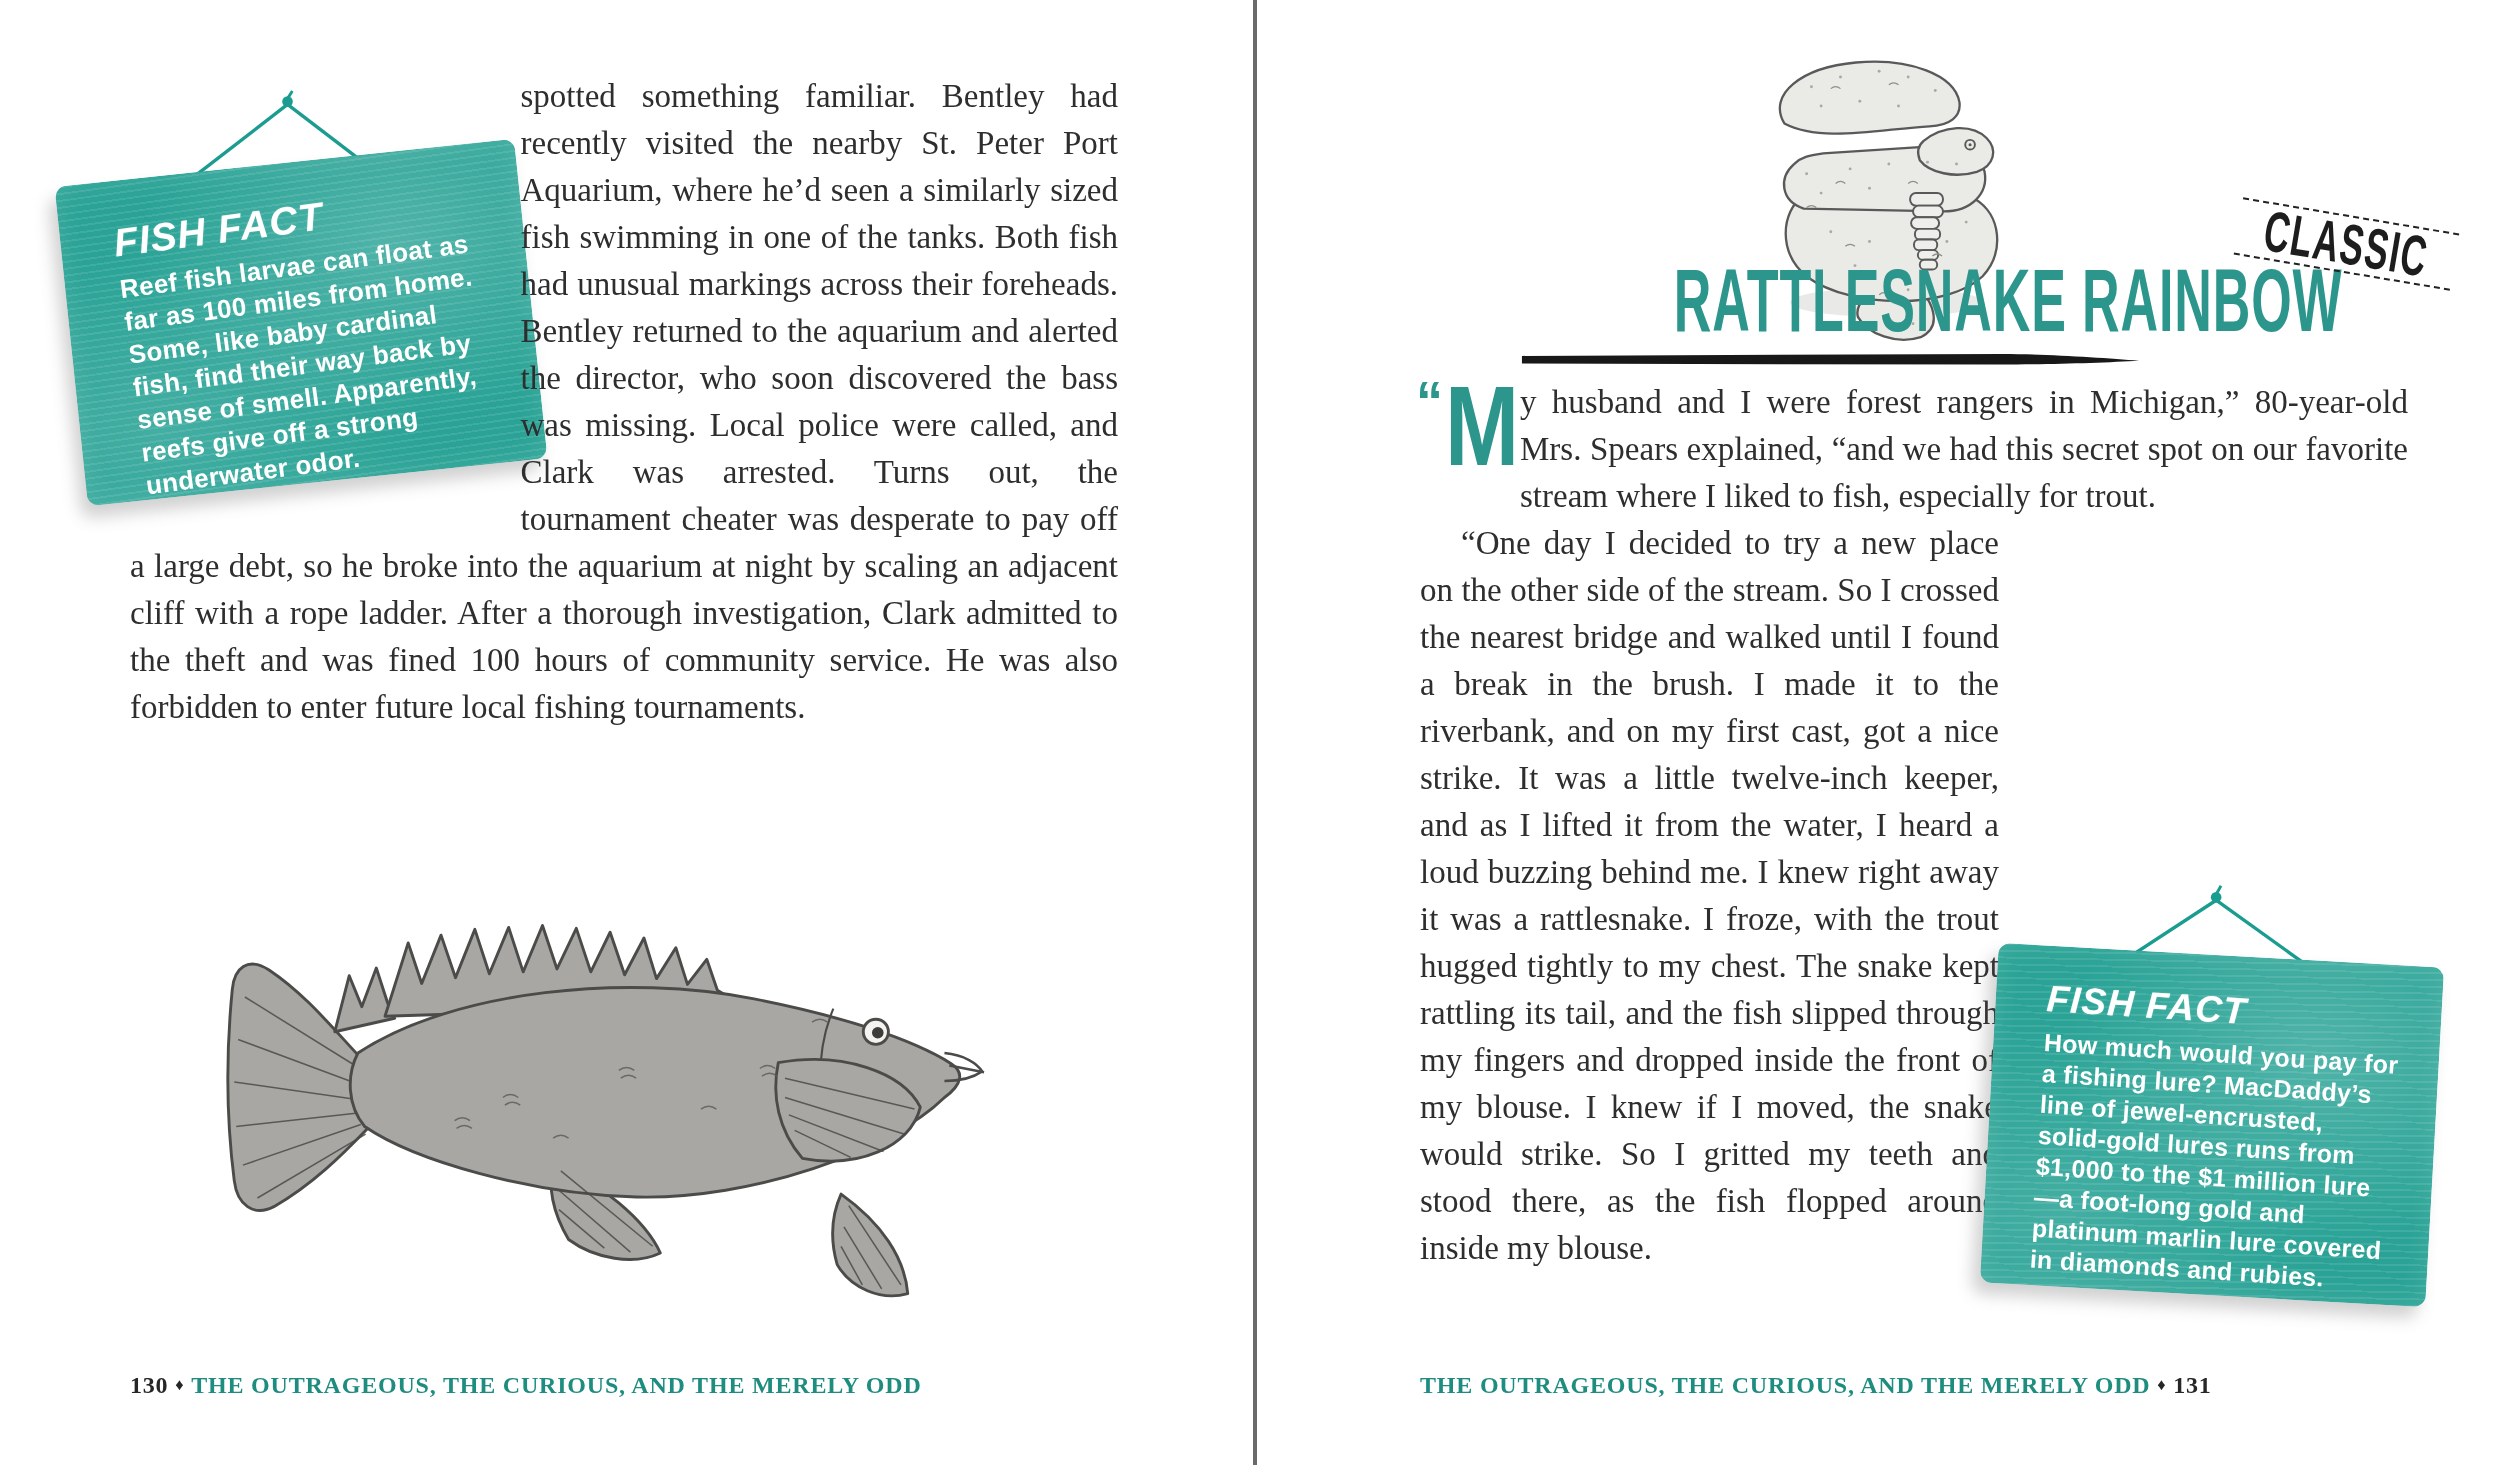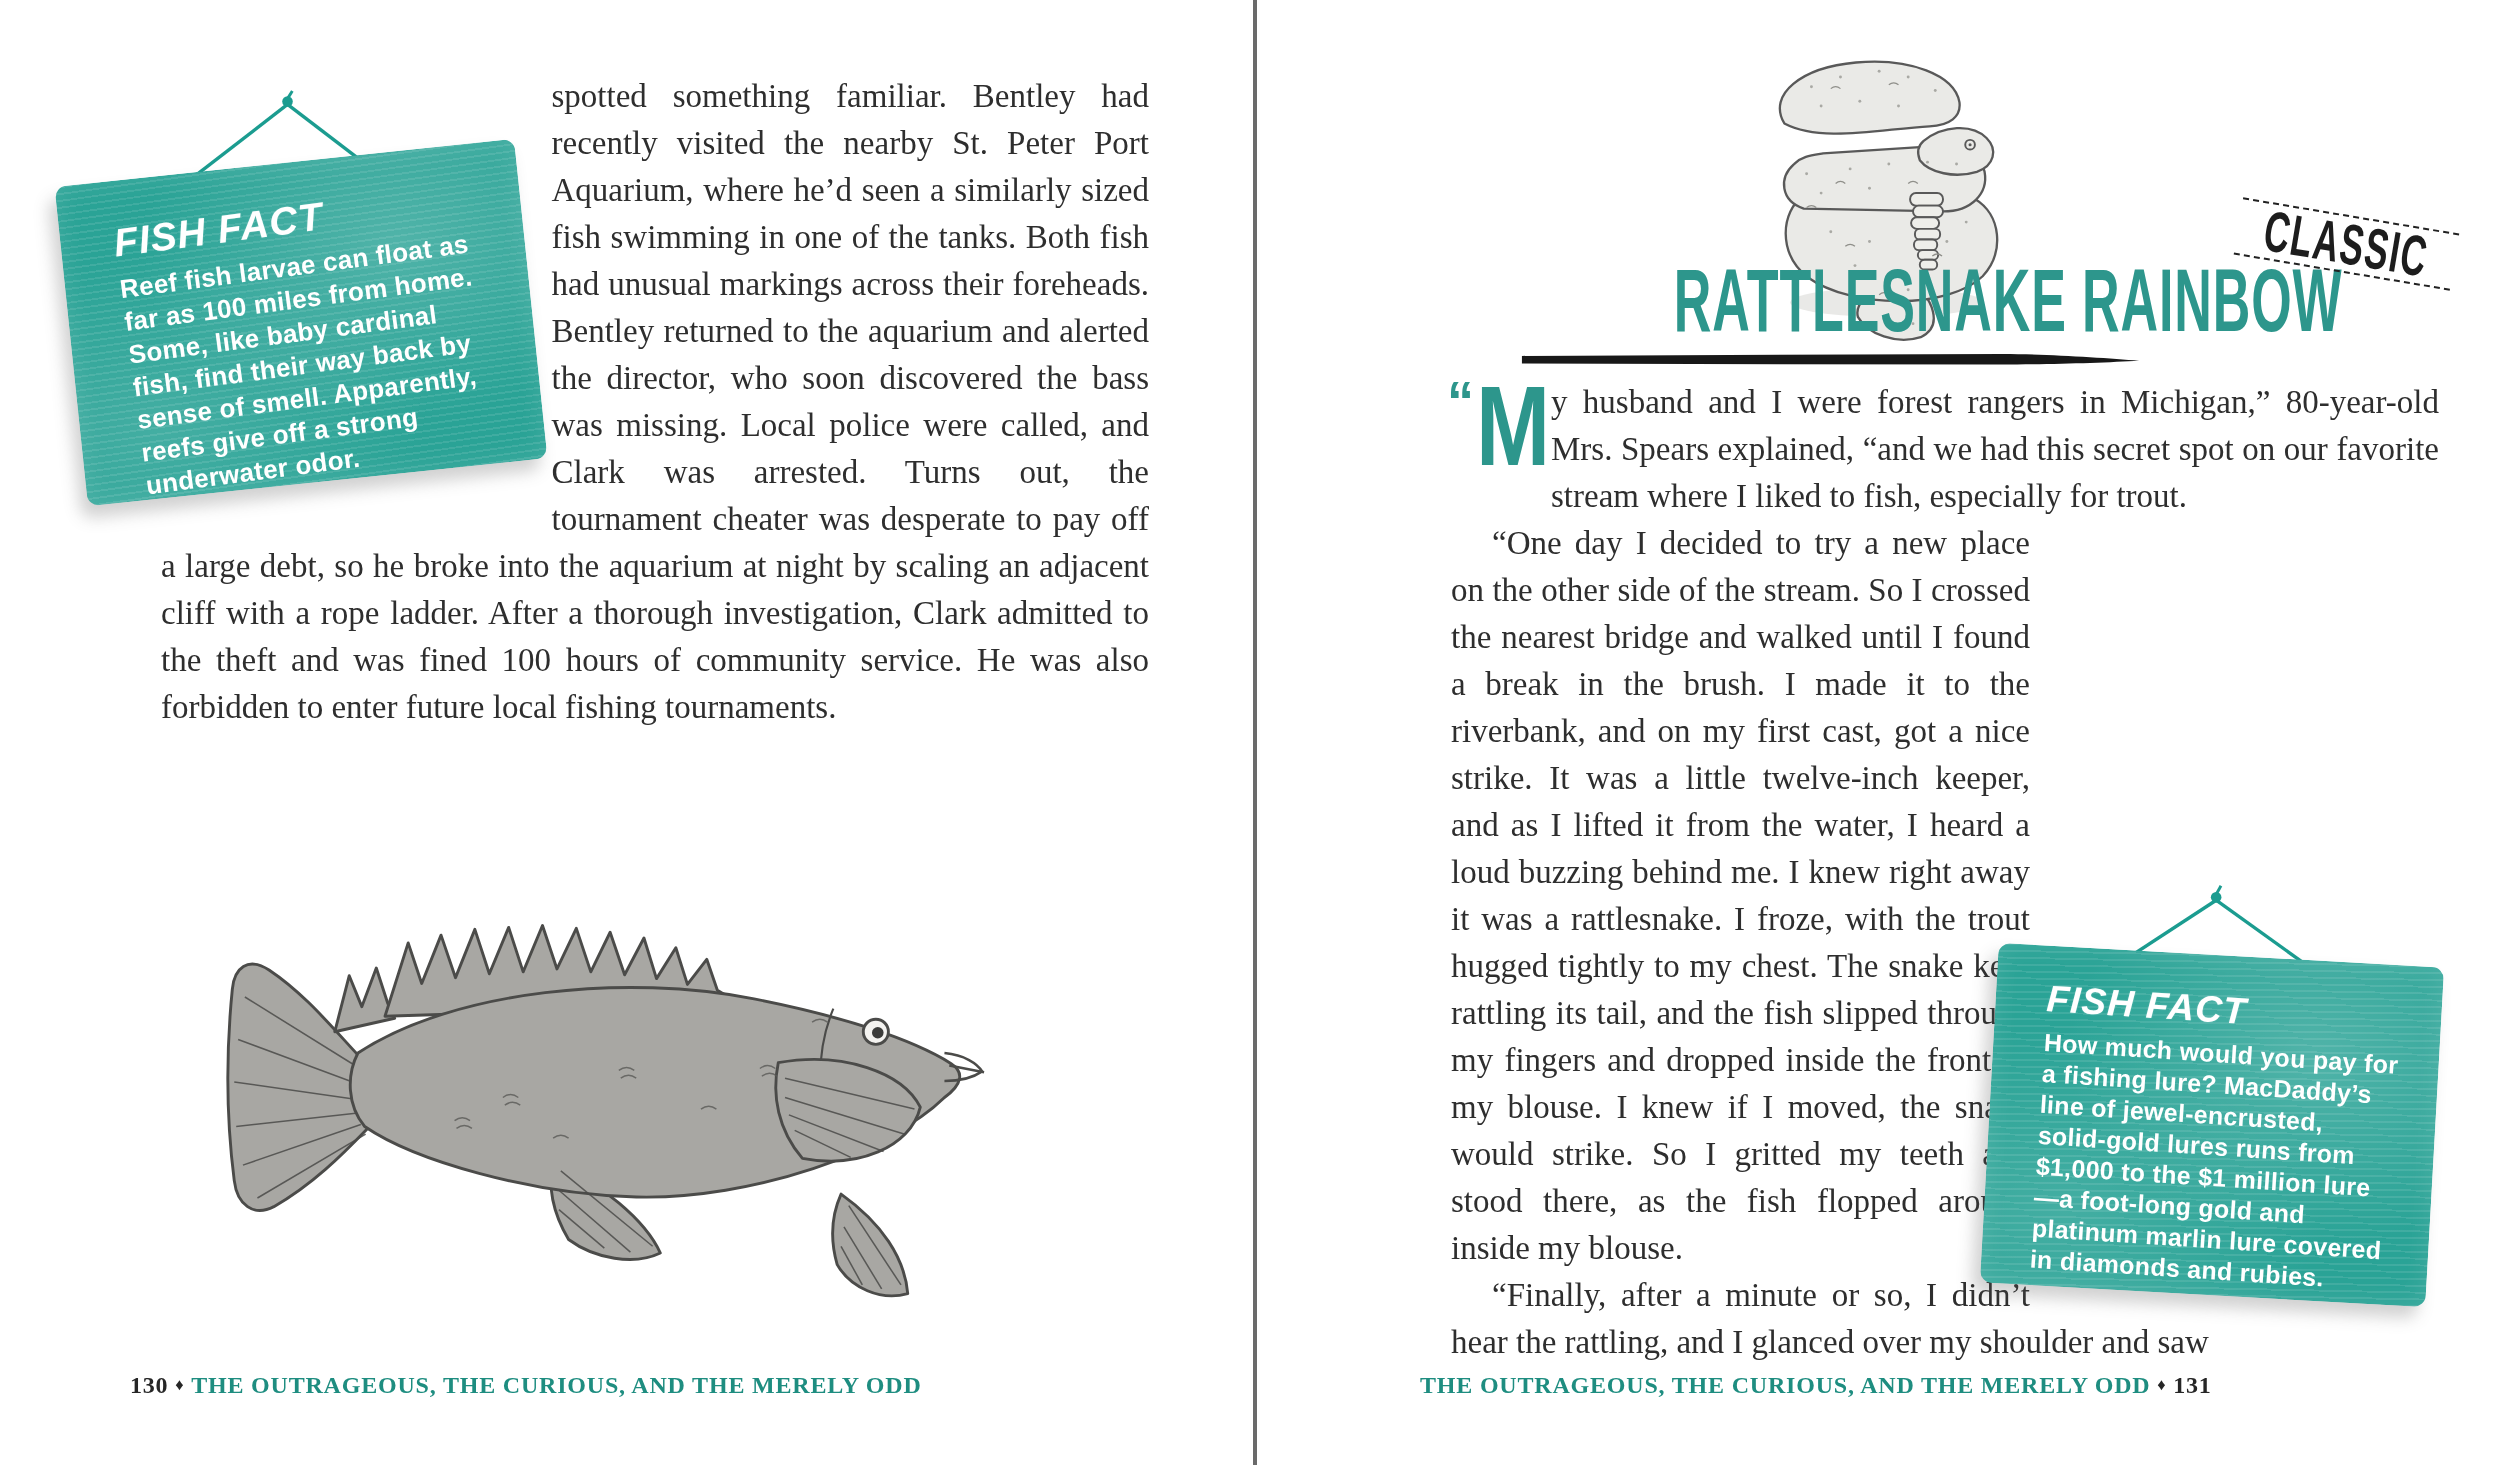--- a/index.html
+++ b/index.html
@@ -2,21 +2,21 @@
 <html lang="en"><head>
 <meta charset="utf-8">
 <style>
   html,body{margin:0;padding:0;background:#ffffff;}
   .spread{position:relative;width:2512px;height:1466px;background:#ffffff;overflow:hidden;
           font-family:"Liberation Serif",serif;}
   .gutter{position:absolute;left:1253px;top:0;width:3.9px;height:1466px;background:#6a6a6a;}
 
   
   .story{position:absolute;width:988px;font-size:33px;line-height:47px;color:#2e2e2e;
-         text-align:justify;margin-left:31px;}
+         text-align:justify;}
   .story p{margin:0;padding:0;}
   .story-left{left:130px;top:73px;}
   .story-right{left:1420px;top:379px;}
   .spacer-sign-left{float:left;width:377px;height:430px;margin-right:13.5px;}
   .spacer-sign-right{float:right;width:388px;height:473px;margin-top:280px;margin-left:21px;}
   .indent{text-indent:41px;}
 
   
   .dc-box{float:left;width:100px;height:97px;position:relative;}
   .dc-quote{position:absolute;left:-3.9px;top:-5.8px;font-family:"Liberation Sans",sans-serif;
@@ -219,21 +219,20 @@
   <div class="story story-right">
     <p>
       <span class="dc-box">
         <span class="dc-quote">“</span>
         <span class="dc-m">M</span>
       </span><span>y husband and I were forest rangers in Michigan,” 80-year-old Mrs. Spears explained, “and we had this secret spot on our favorite stream where I liked to fish, especially for trout.</span>
     </p>
     <p class="indent">
       <span class="spacer-sign-right"></span><span>“One day I decided to try a new place on the other side of the stream. So I crossed the nearest bridge and walked until I found a break in the brush. I made it to the riverbank, and on my first cast, got a nice strike. It was a little twelve-inch keeper, and as I lifted it from the water, I heard a loud buzzing behind me. I knew right away it was a rattlesnake. I froze, with the trout hugged tightly to my chest. The snake kept rattling its tail, and the fish slipped through my fingers and dropped inside the front of my blouse. I knew if I moved, the snake would strike. So I gritted my teeth and stood there, as the fish flopped around inside my blouse.</span>
     </p>
-    <p class="indent">“Finally, after a minute or so, I didn’t hear the rattling, and I glanced over my shoulder and saw</p>
   </div>
 
   <svg class="string-svg" style="left:2047px;top:879px;" width="319" height="135" viewBox="0 0 330 140">
     <path d="M175 22 L22 122" stroke="#1b9c90" stroke-width="3.5" fill="none"></path>
     <path d="M175 22 L320 126" stroke="#1b9c90" stroke-width="3.5" fill="none"></path>
     <path d="M175 16 L180 7" stroke="#1b9c90" stroke-width="3" fill="none"></path>
     <circle cx="175" cy="19" r="5.5" fill="#1b9c90"></circle>
   </svg>
 
   <div class="sign sign-right">

